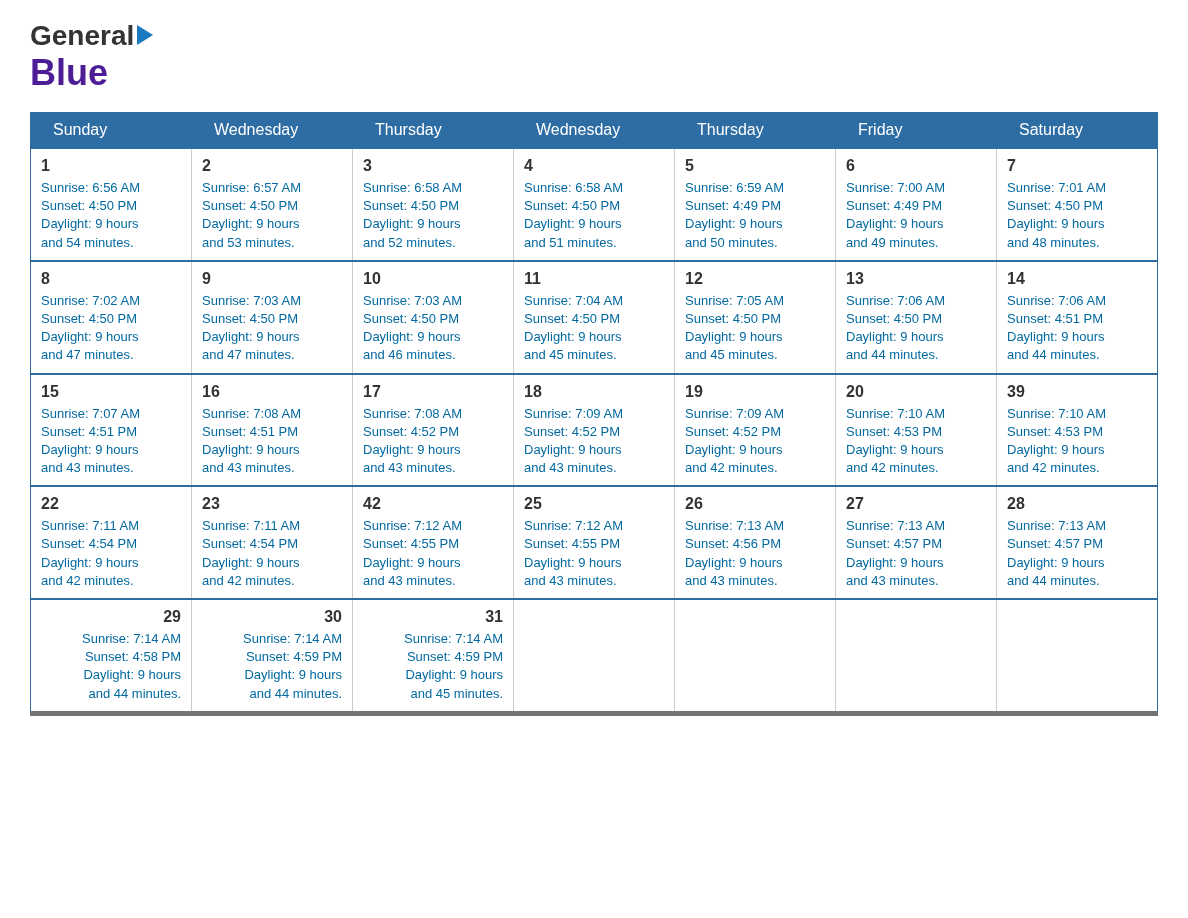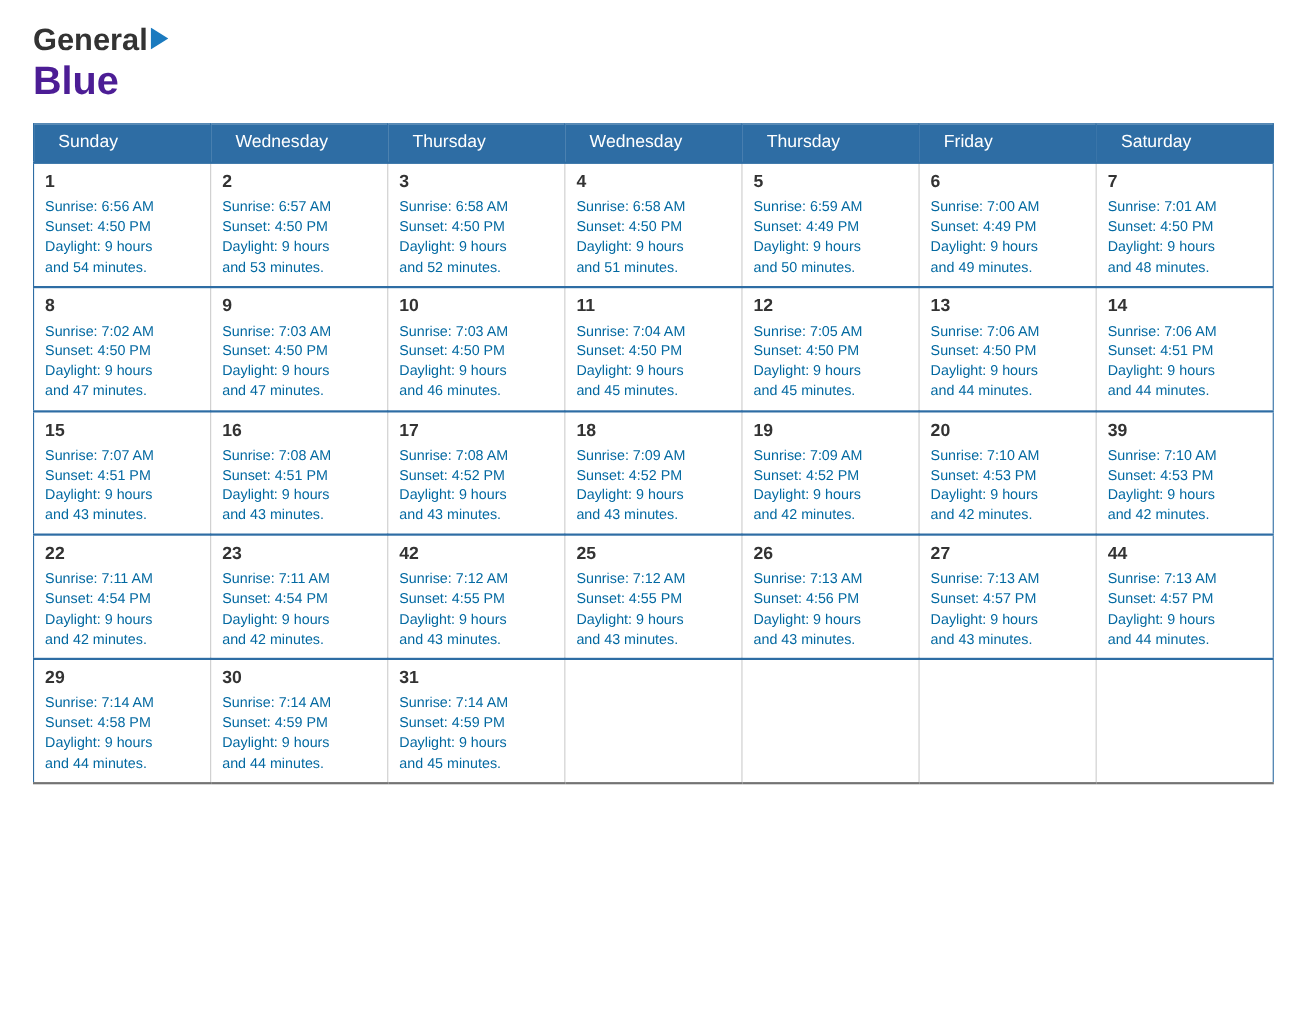--- a/index.html
+++ b/index.html
@@ -63,21 +63,22 @@
       min-height: 90px;
       width: 14.28%;
     }
     tbody td:first-child {
       border-left: 1px solid #2e6da4;
     }
     tbody td:last-child {
       border-right: 1px solid #2e6da4;
     }
     tbody tr:last-child td {
-      border-bottom: 2px solid #737373;
+      border-bottom: 5px solid #737373;
+      text-align: right;
     }
     .day-num {
       font-size: 16px;
       font-weight: bold;
       display: block;
       margin-bottom: 4px;
     }
     .day-info {
       font-size: 13px;
       line-height: 1.4;
@@ -371,21 +372,21 @@
         <td>
         <span class="day-num">27</span>
         <div class="day-info">
           Sunrise: 7:13 AM<br>
           Sunset: 4:57 PM<br>
           Daylight: 9 hours<br>
           and 43 minutes.
         </div>
       </td>
         <td>
-        <span class="day-num">44</span>
+        <span class="day-num">28</span>
         <div class="day-info">
           Sunrise: 7:13 AM<br>
           Sunset: 4:57 PM<br>
           Daylight: 9 hours<br>
           and 44 minutes.
         </div>
       </td>
       </tr>
       <tr>
         <td>

